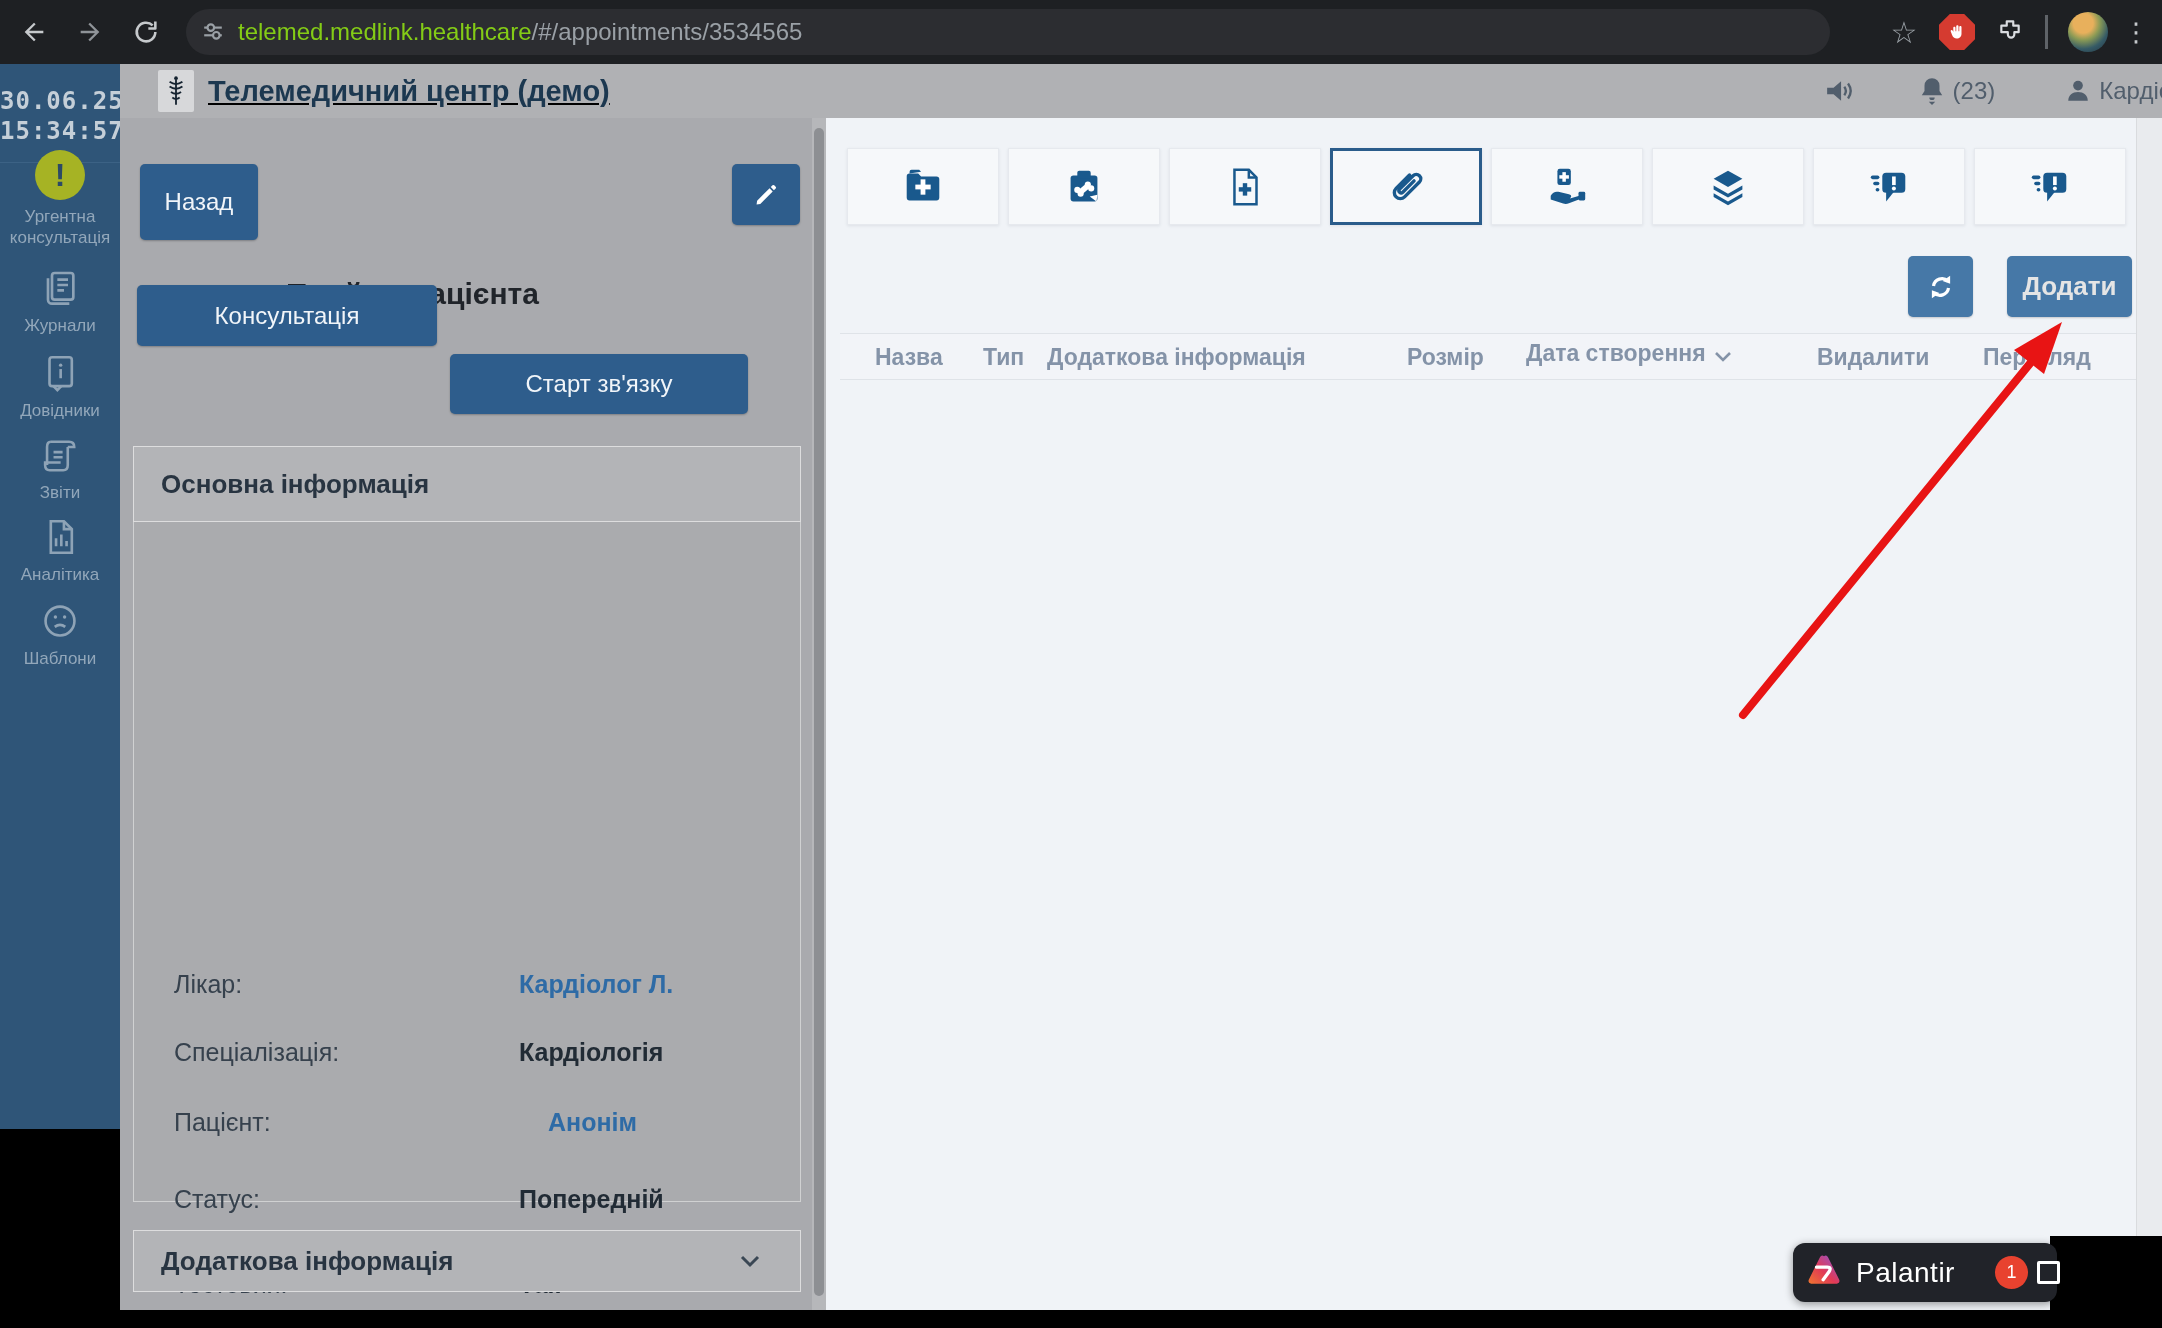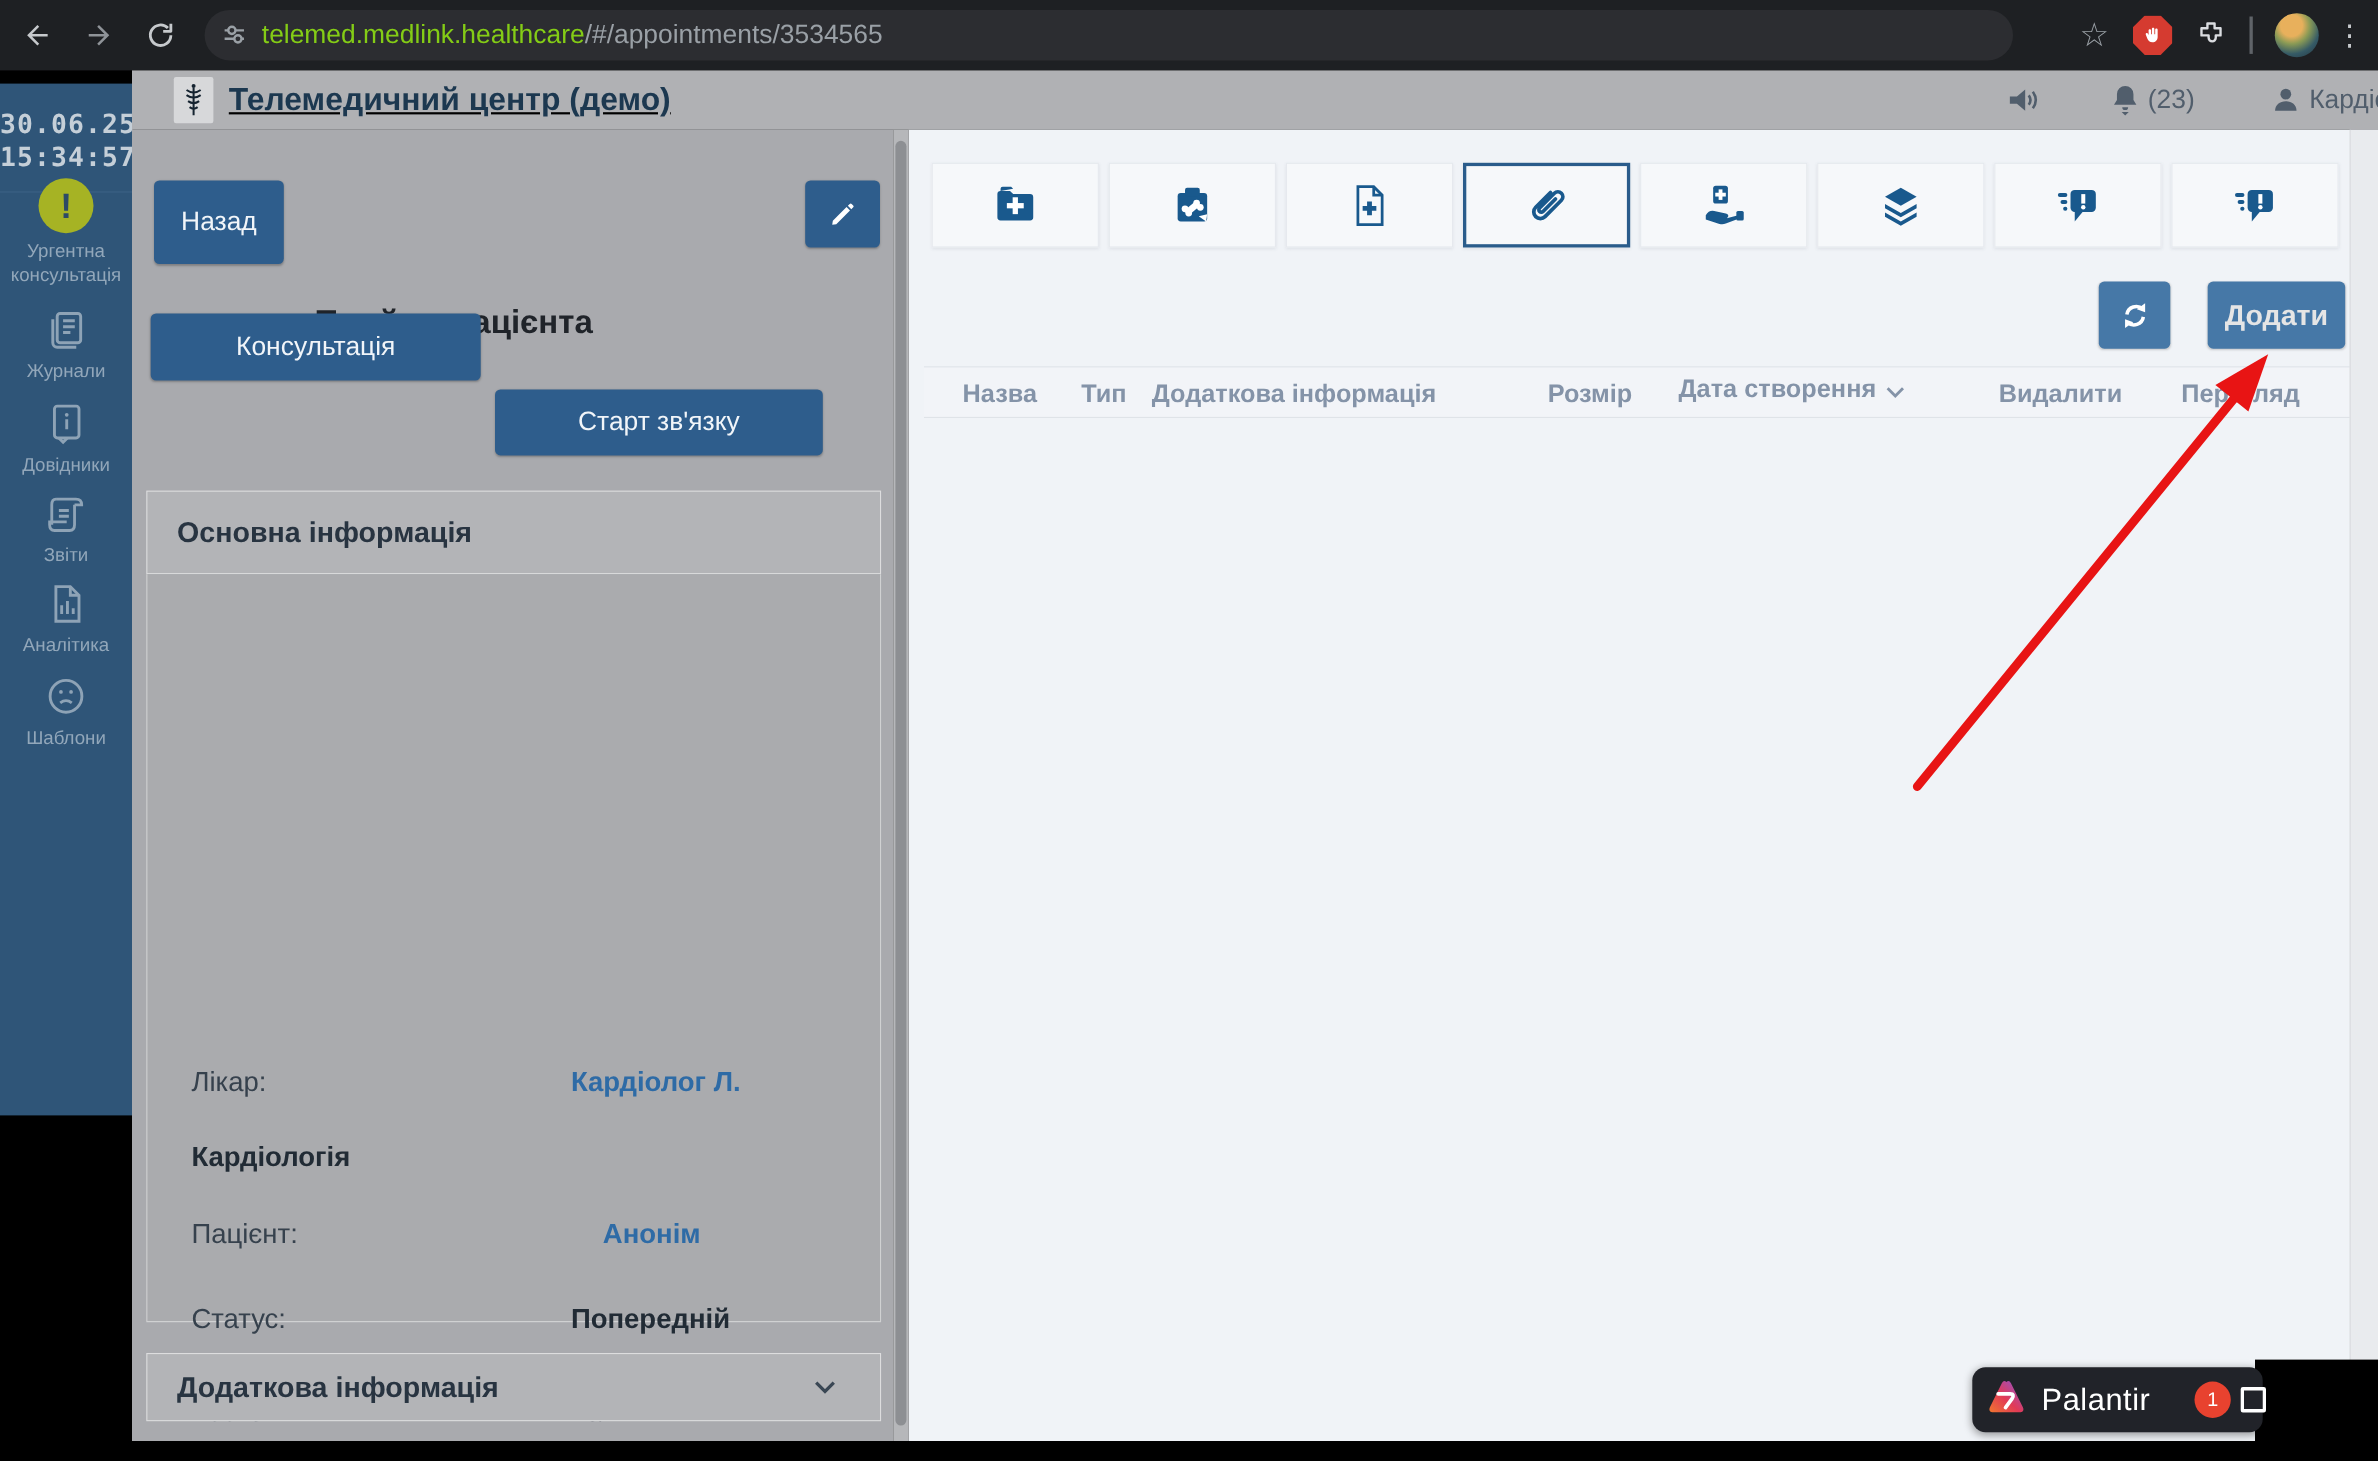--- a/index.html
+++ b/index.html
@@ -16,21 +16,21 @@
   .chrome-right { position:absolute; right:0; top:0; height:64px; display:flex; align-items:center; }
   .star { color:#9aa0a6; font-size:30px; width:46px; text-align:center; }
   .adblock { width:36px; height:36px; background:#d53b30; clip-path:polygon(30% 0,70% 0,100% 30%,100% 70%,70% 100%,30% 100%,0 70%,0 30%); display:flex; align-items:center; justify-content:center; margin:0 12px; }
   .puzzle { margin:0 10px; }
   .vsep { width:3px; height:34px; background:#5f6368; margin:0 12px; }
   .avatar { width:40px; height:40px; border-radius:50%; margin:0 8px;
     background:radial-gradient(circle at 38% 28%, #e8b05c 0 26%, #8a9a55 44%, #355a66 68%, #23333e 100%); }
   .kebab { color:#c6c9cc; font-size:26px; width:40px; text-align:center; margin-right:6px; }
 
   
-  .sidebar { position:absolute; left:0; top:76px; width:120px; height:938px; background:#2f5578; }
+  .sidebar { position:absolute; left:0; top:64px; width:120px; height:1065px; background:#2f5578; }
   .clock { text-align:center; padding-top:22px; color:#c5cfd8; font-family:"DejaVu Sans Mono", monospace; font-weight:700; font-size:24px; letter-spacing:1px; line-height:30px; border-bottom:1px solid #3c6285; padding-bottom:16px; }
   .snav { position:absolute; left:0; width:120px; text-align:center; cursor:pointer; }
   .snav .lbl { color:#92a7ba; font-size:17px; line-height:21px; margin-top:6px; }
   .urgent-circle { width:50px; height:50px; border-radius:50%; background:#a6b324; color:#2c4a66; font-weight:700; font-size:32px; line-height:50px; margin:0 auto; text-align:center; }
   .sicon { display:block; margin:0 auto; }
 
   
   .appheader { position:absolute; left:120px; top:64px; width:2141px; height:54px; background:#b0b1b4; display:flex; align-items:center;text-decoration:underline; }
   .logo-box { width:36px; height:42px; background:#d7d8da; margin-left:38px; display:flex; align-items:center; justify-content:center; border-radius:2px; }
   .apptitle { color:#1c3850; font-size:29px; font-weight:700; margin-left:14px; }
@@ -238,20 +238,21 @@
 
     <div class="card-strip" style="top:328px; height:76px;">
       <div class="cs-text">Основна інформація</div>
     </div>
     <div class="card-body">
       <div class="frow" style="top:440px; height:44px;">
         <div class="flabel">Лікар:</div>
         <div class="fvalue link">Кардіолог Л.</div>
       </div>
       <div class="frow" style="top:508px; height:44px;">
+        <div class="flabel">Спеціалізація:</div>
         <div class="fvalue">Кардіологія</div>
       </div>
       <div class="frow" style="top:578px; height:44px;gap:29px;">
         <div class="flabel">Пацієнт:</div>
         <div class="fvalue link">Анонім</div>
       </div>
       <div class="frow" style="top:655px; height:44px;">
         <div class="flabel">Статус:</div>
         <div class="fvalue">Попередній</div>
       </div>

